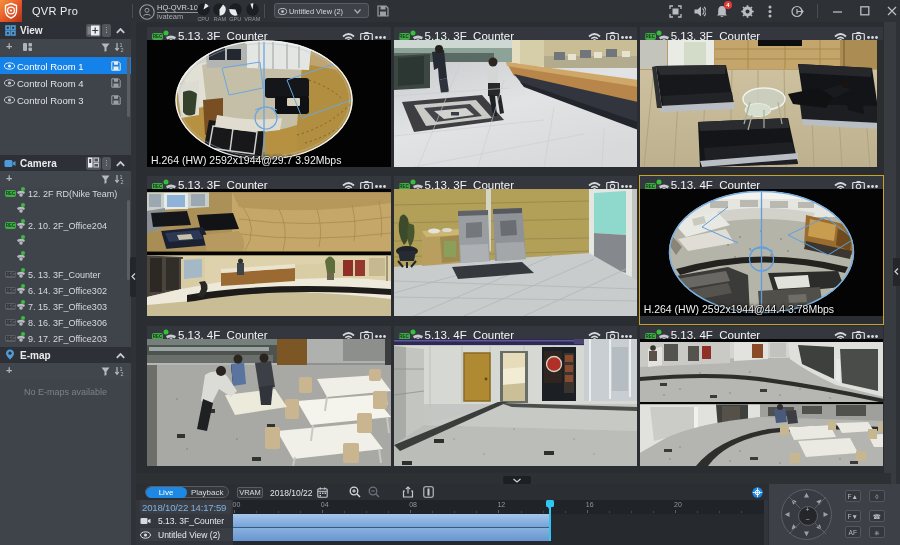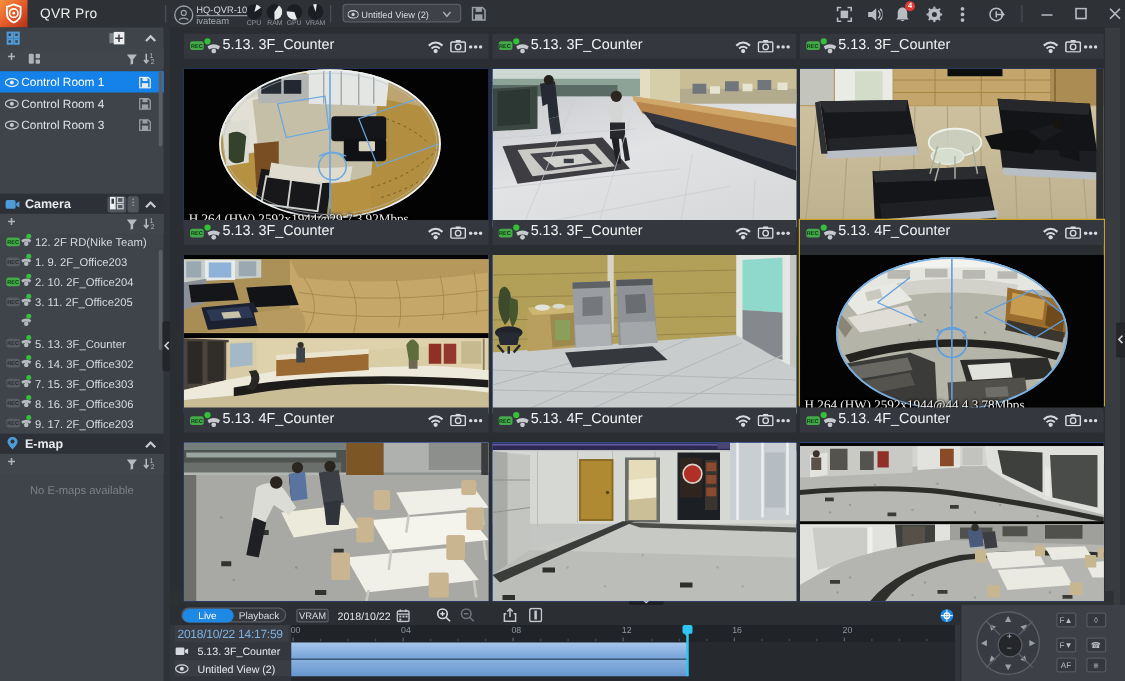--- a/index.html
+++ b/index.html
@@ -29,21 +29,21 @@
 .crow .tx{position:absolute;left:28px;top:3px;text-align:center;}
 .rec{position:absolute;left:5px;top:4px;width:11px;height:7px;border-radius:2px;font-size:4.5px;font-weight:bold;line-height:7px;text-align:center;font-family:"Liberation Sans",sans-serif;}
 .rec.g{background:#44a948;color:#0a3b10;}
 .rec.d{background:#595d63;color:#26292d;}
 #noemap{left:0;top:387px;width:131px;text-align:center;color:#7b828b;font-size:9px;}
 #grid{left:136px;top:22px;width:755px;height:463px;background:#2a2d31;}
 .cell{position:absolute;width:243.7px;height:147.5px;}
 .tbar{position:absolute;left:0;top:0;width:100%;height:20px;background:#34373d;}
 .tbar .nm{position:absolute;left:31px;top:3px;color:#f2f3f4;font-size:11.5px;}
 .tbar .rec{top:6.5px;}
-.vid{position:absolute;left:0;top:28px;width:243.7px;height:127px;background:#1d4ed8;overflow:hidden;font-family:Liberation Serif, serif;}
+.vid{position:absolute;left:0;top:13px;width:243.7px;height:127px;background:#6d28d9;overflow:hidden;}
 .vid svg{position:absolute;left:0;top:0;}
 .ovl{position:absolute;left:4px;bottom:1px;color:#f0f0f0;font-size:10.5px;white-space:nowrap;text-shadow:0 0 2px #000,0 0 3px #000,1px 1px 1px #000;}
 .cell.sel{outline:1.5px solid #c9a227;}
 #rstrip{left:883.5px;top:22px;width:16.5px;height:463px;background:#383b40;}
 #rsd{left:895.5px;top:22px;width:4.5px;height:463px;background:#2e3135;}
 #rhandle{left:893px;top:258px;width:7px;height:28px;background:#24262a;}
 #bpanel{left:136px;top:484px;width:764px;height:61px;background:#32353b;}
 #tabbar{position:absolute;left:0;top:0;width:764px;height:15.5px;background:#2b2e33;}
 #seg{position:absolute;left:9px;top:2px;width:84px;height:12px;border:1px solid #5a5e64;border-radius:7px;background:#34373c;}
 #seg .live{position:absolute;left:-0.5px;top:-0.5px;width:41px;height:11px;background:#1e88e5;border-radius:6px;color:#fff;font-size:8px;text-align:center;line-height:11px;}
@@ -167,20 +167,25 @@
       <line x1="0" y1="8" x2="9" y2="8" stroke="#b9bdc3" stroke-width="1.3"></line>
     </svg>
 <svg class="icw" style="left:860px;top:6px" width="10" height="10" viewBox="0 0 10 10" xmlns="http://www.w3.org/2000/svg">
       <rect x="0.8" y="0.8" width="8" height="8" fill="none" stroke="#b9bdc3" stroke-width="1.3"></rect>
     </svg>
 <svg class="icw" style="left:887px;top:6px" width="10" height="10" viewBox="0 0 10 10" xmlns="http://www.w3.org/2000/svg">
       <path d="M1 1 L9 9 M9 1 L1 9" stroke="#b9bdc3" stroke-width="1.3"></path>
     </svg>
 <div class="abs" id="sidebar"></div>
     <div class="abs" id="sedge"></div>
+<div class="abs shead" style="top:22px">
+      <span class="ttl">View</span>
+      <span class="btn1"></span>
+      <span class="btn2">⋮</span>
+    </div>
 <svg class="icw" style="left:5px;top:25px" width="11" height="11" viewBox="0 0 11 11" xmlns="http://www.w3.org/2000/svg">
       <g fill="none" stroke="#4f9bd8" stroke-width="1.6">
         <rect x="1" y="1" width="3.6" height="3.6"></rect>
         <rect x="6.4" y="1" width="3.6" height="3.6"></rect>
         <rect x="1" y="6.4" width="3.6" height="3.6"></rect>
         <rect x="6.4" y="6.4" width="3.6" height="3.6"></rect>
       </g>
     </svg>
 <svg class="icw" style="left:87px;top:25px" width="13" height="11" viewBox="0 0 13 11" xmlns="http://www.w3.org/2000/svg">
       <rect x="0.5" y="1.5" width="7" height="8" fill="#7e838a"></rect>
@@ -274,42 +279,34 @@
     </svg>
 <div class="abs crow" style="top:186.0px">
       <span class="rec g">REC</span>
       <span class="tx">12. 2F RD(Nike Team)</span>
     </div>
 <svg class="icw" style="left:16px;top:189.0px" width="10" height="8" viewBox="0 0 10 8" xmlns="http://www.w3.org/2000/svg">
       <path d="M1 3 Q5 0.5 9 3 L8 5 Q5 3.5 2 5 Z" fill="#b6bac0"></path>
       <circle cx="5" cy="6" r="1.8" fill="#b6bac0"></circle>
     </svg>
 <div class="abs" style="left:21px;top:187.0px;width:4px;height:4px;border-radius:50%;background:#35c03a"></div>
-<div class="abs crow" style="top:202.1px">
-      <span class="rec d">REC</span>
-      <span class="tx">1. 9. 2F_Office203</span>
-    </div>
 <svg class="icw" style="left:16px;top:205.1px" width="10" height="8" viewBox="0 0 10 8" xmlns="http://www.w3.org/2000/svg">
       <path d="M1 3 Q5 0.5 9 3 L8 5 Q5 3.5 2 5 Z" fill="#b6bac0"></path>
       <circle cx="5" cy="6" r="1.8" fill="#b6bac0"></circle>
     </svg>
 <div class="abs" style="left:21px;top:203.1px;width:4px;height:4px;border-radius:50%;background:#35c03a"></div>
 <div class="abs crow" style="top:218.2px">
       <span class="rec g">REC</span>
       <span class="tx">2. 10. 2F_Office204</span>
     </div>
 <svg class="icw" style="left:16px;top:221.2px" width="10" height="8" viewBox="0 0 10 8" xmlns="http://www.w3.org/2000/svg">
       <path d="M1 3 Q5 0.5 9 3 L8 5 Q5 3.5 2 5 Z" fill="#b6bac0"></path>
       <circle cx="5" cy="6" r="1.8" fill="#b6bac0"></circle>
     </svg>
 <div class="abs" style="left:21px;top:219.2px;width:4px;height:4px;border-radius:50%;background:#35c03a"></div>
-<div class="abs crow" style="top:234.3px">
-      <span class="rec d">REC</span>
-      <span class="tx">3. 11. 2F_Office205</span>
-    </div>
 <svg class="icw" style="left:16px;top:237.3px" width="10" height="8" viewBox="0 0 10 8" xmlns="http://www.w3.org/2000/svg">
       <path d="M1 3 Q5 0.5 9 3 L8 5 Q5 3.5 2 5 Z" fill="#b6bac0"></path>
       <circle cx="5" cy="6" r="1.8" fill="#b6bac0"></circle>
     </svg>
 <div class="abs" style="left:21px;top:235.3px;width:4px;height:4px;border-radius:50%;background:#35c03a"></div>
 <svg class="icw" style="left:16px;top:253.4px" width="10" height="8" viewBox="0 0 10 8" xmlns="http://www.w3.org/2000/svg">
       <path d="M1 3 Q5 0.5 9 3 L8 5 Q5 3.5 2 5 Z" fill="#b6bac0"></path>
       <circle cx="5" cy="6" r="1.8" fill="#b6bac0"></circle>
     </svg>
 <div class="abs" style="left:21px;top:251.4px;width:4px;height:4px;border-radius:50%;background:#35c03a"></div>

